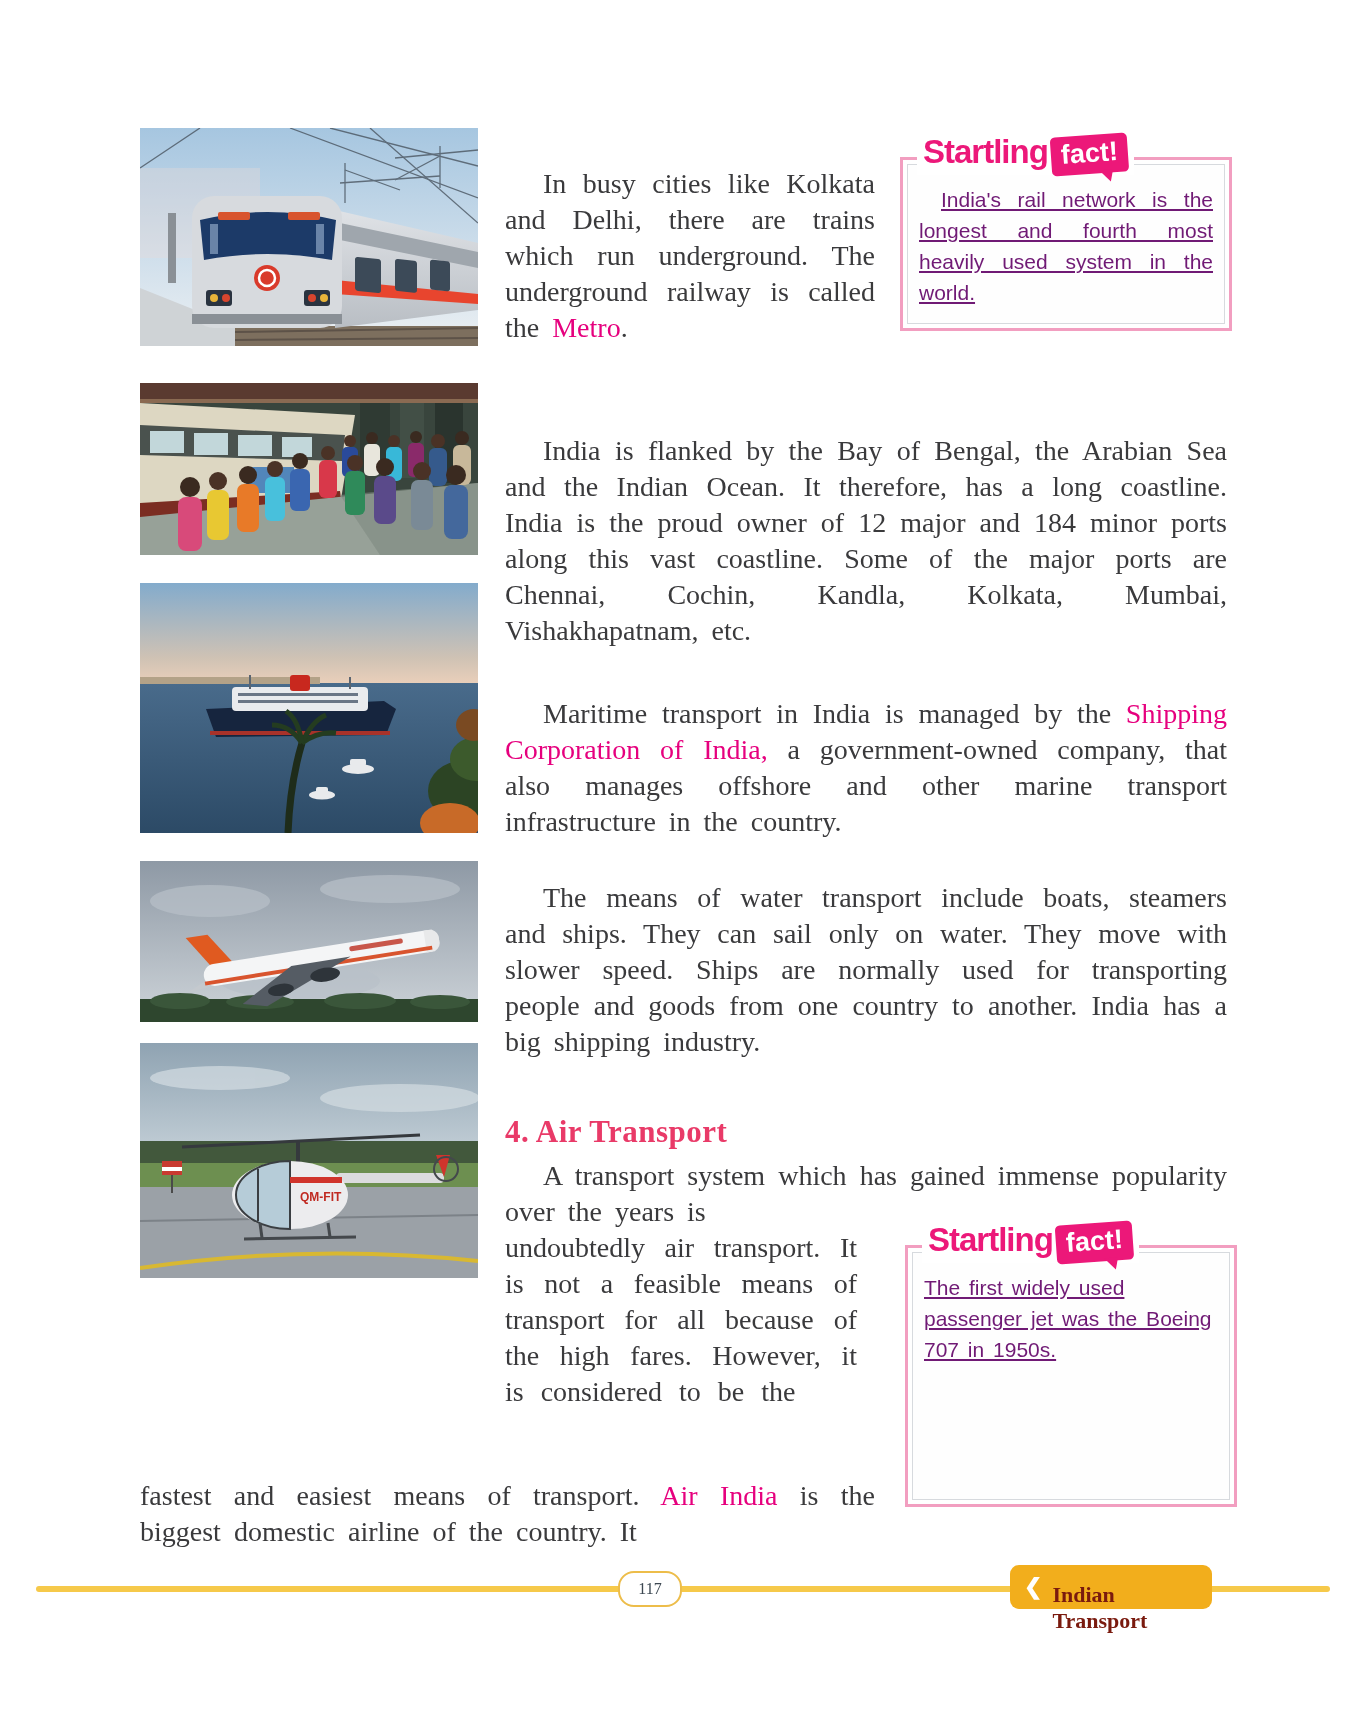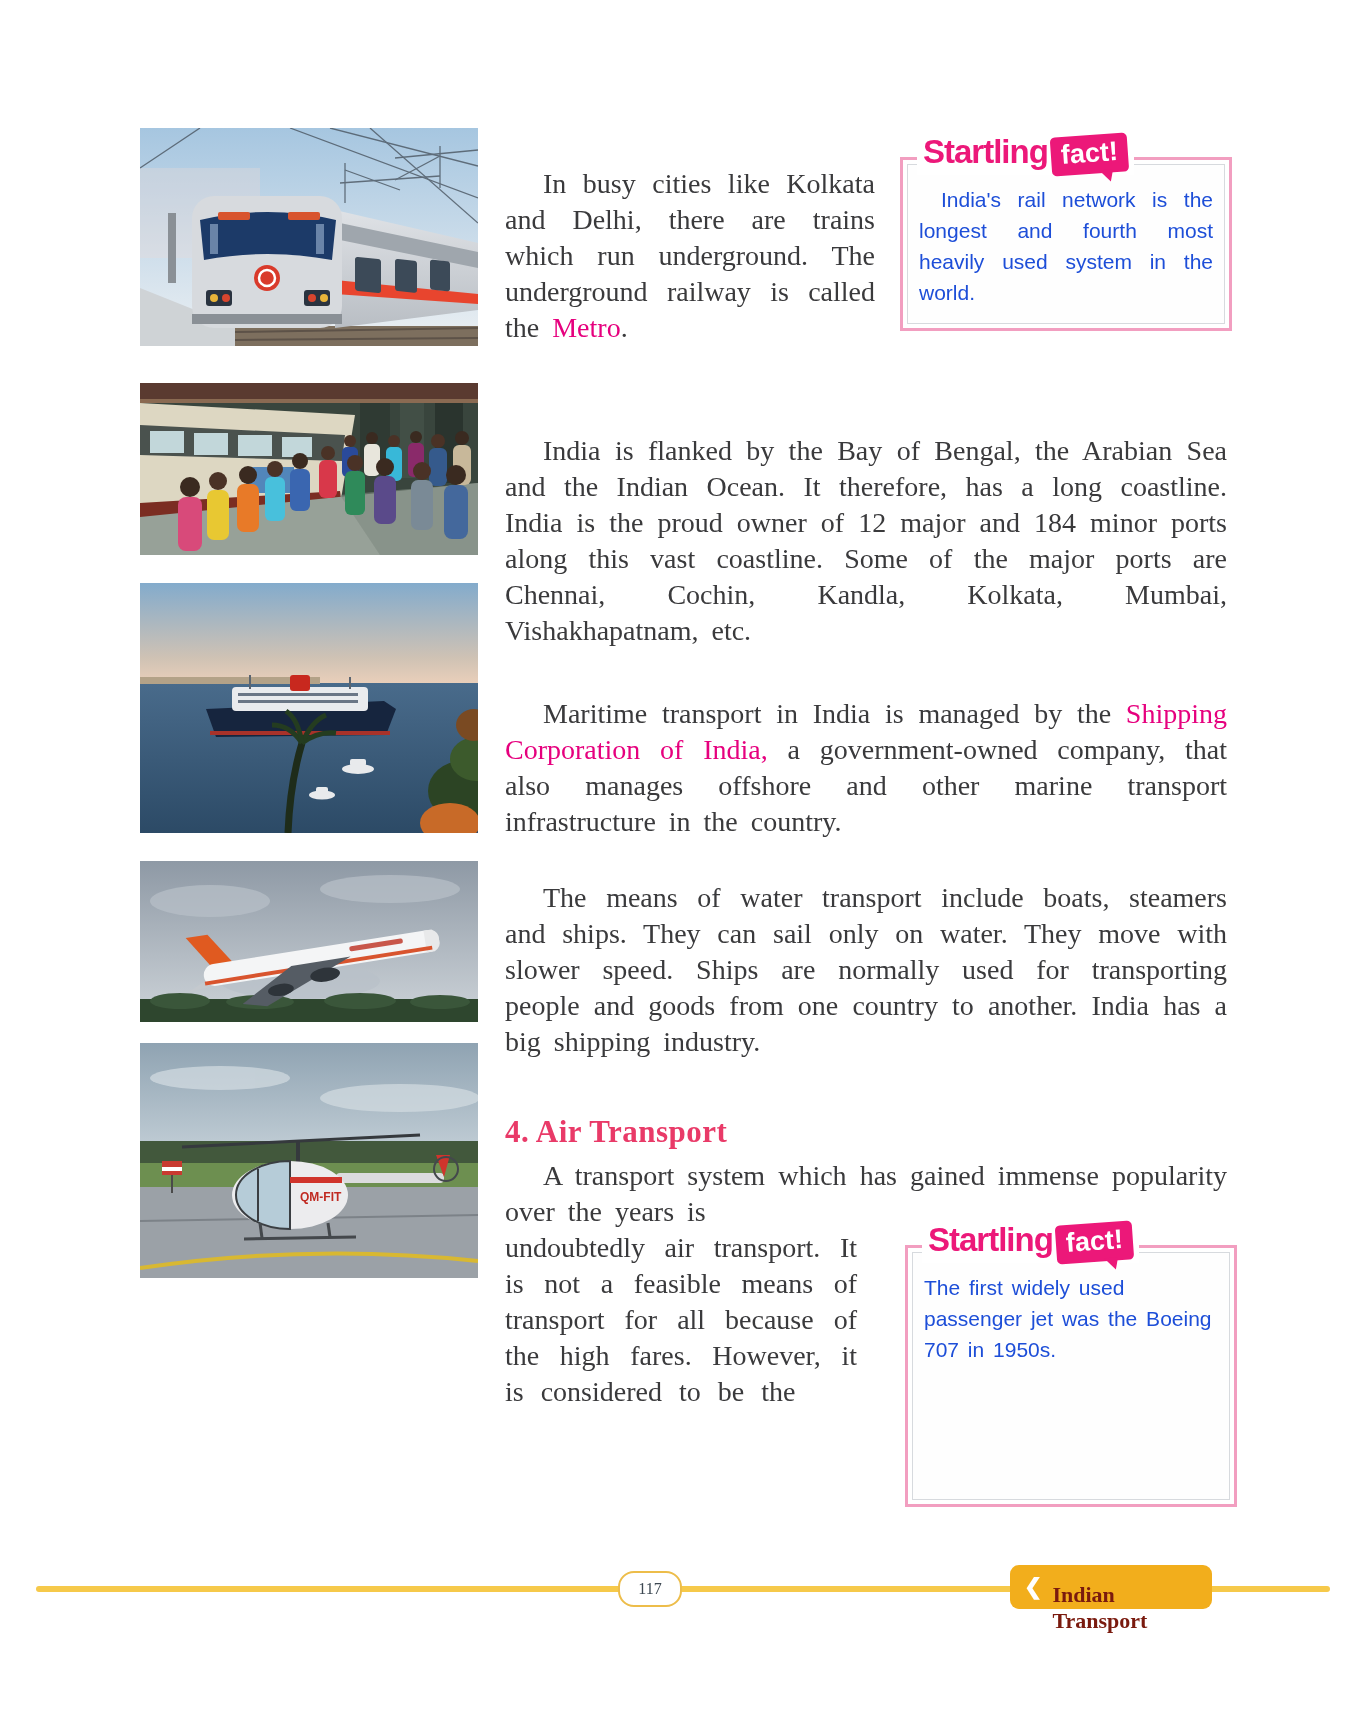--- a/index.html
+++ b/index.html
@@ -36,21 +36,21 @@
   #air-para-narrow{left:505px;top:1202px;width:352px;word-spacing:10px;}
   #air-para-wide{left:140px;top:1450px;width:735px;}
   
   .fact-box{
     position:absolute;background:#fefefe;
     border:3px solid #f29ec0;
     box-shadow:inset 0 0 0 4px #ffffff, inset 0 0 0 5px #d7dade;
   }
   .fact-text{
     font-family:"Liberation Sans",sans-serif;font-size:21px;line-height:31px;
-    color:#1d4ed8;padding:24px 16px 0 16px;word-spacing:3px;
+    color:#701a75;padding:24px 16px 0 16px;word-spacing:3px;text-decoration:underline;
   }
   .fact-text.justified{text-align:justify;text-indent:22px;}
   .fact-text p{margin:0 0 11px 0;}
   #fact1-box{left:900px;top:157px;width:326px;height:168px;}
   #fact2-box{left:905px;top:1245px;width:326px;height:256px;}
   .fact-title{
     position:absolute;background:#ffffff;padding:0 6px;white-space:nowrap;
     font-family:"Liberation Sans",sans-serif;font-weight:bold;
   }
   #fact1-title{left:917px;top:133px;}
@@ -393,20 +393,21 @@
   <p class="para indent" id="water-para1">India is flanked by the Bay of Bengal, the Arabian Sea and the Indian Ocean. It therefore, has a long coastline. India is the proud owner of 12 major and 184 minor ports along this vast coastline. Some of the major ports are Chennai, Cochin, Kandla, Kolkata, Mumbai, Vishakhapatnam, etc.</p>
 
   <p class="para indent" id="water-para2"><span>Maritime transport in India is managed by the </span><span class="accent">Shipping Corporation of India,</span><span> a government-owned company, that also manages offshore and other marine transport infrastructure in the country.</span></p>
 
   <p class="para indent" id="water-para3">The means of water transport include boats, steamers and ships. They can sail only on water. They move with slower speed. Ships are normally used for transporting people and goods from one country to another. India has a big shipping industry.</p>
 
   <h2 class="heading" id="heading-air">4. Air Transport</h2>
 
   <p class="para" id="air-para-narrow">undoubtedly air transport. It is not a feasible means of transport for all because of the high fares. However, it is considered to be the</p>
   <p class="para indent" id="air-para-full">A transport system which has gained immense popularity over the years is</p>
+  <p class="para" id="air-para-wide"><span>fastest and easiest means of transport. </span><span class="accent">Air India</span><span> is the biggest domestic airline of the country. It</span></p>
 
   <div class="fact-box" id="fact2-box">
     <div class="fact-text">
       <p>The first widely used passenger jet was the Boeing 707 in 1950s.</p>
     </div>
   </div>
   <div class="fact-title" id="fact2-title">
     <span class="word">Startling</span><span class="bubble">fact!</span>
   </div>
 

